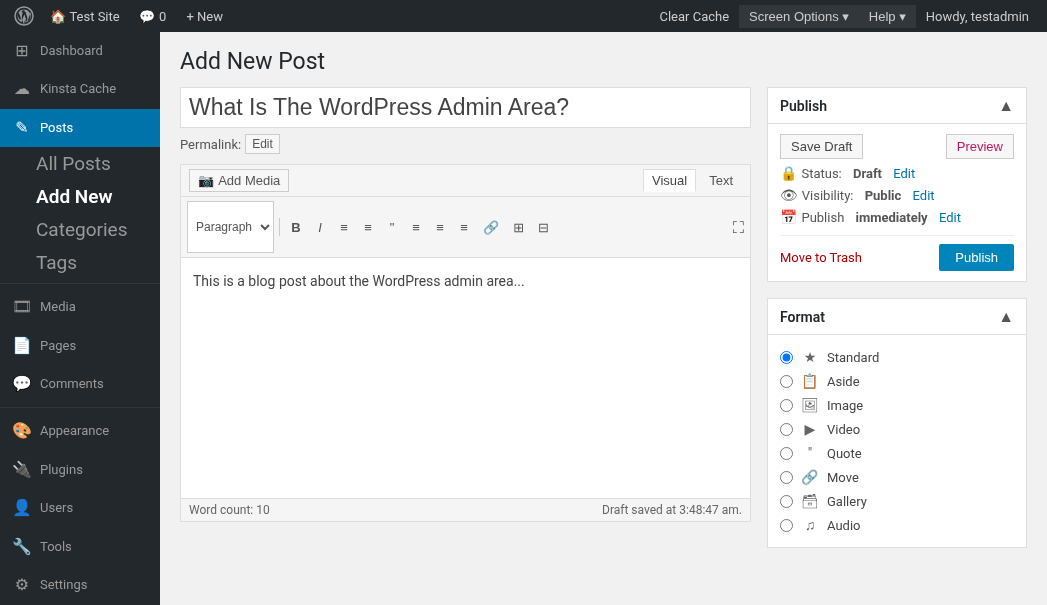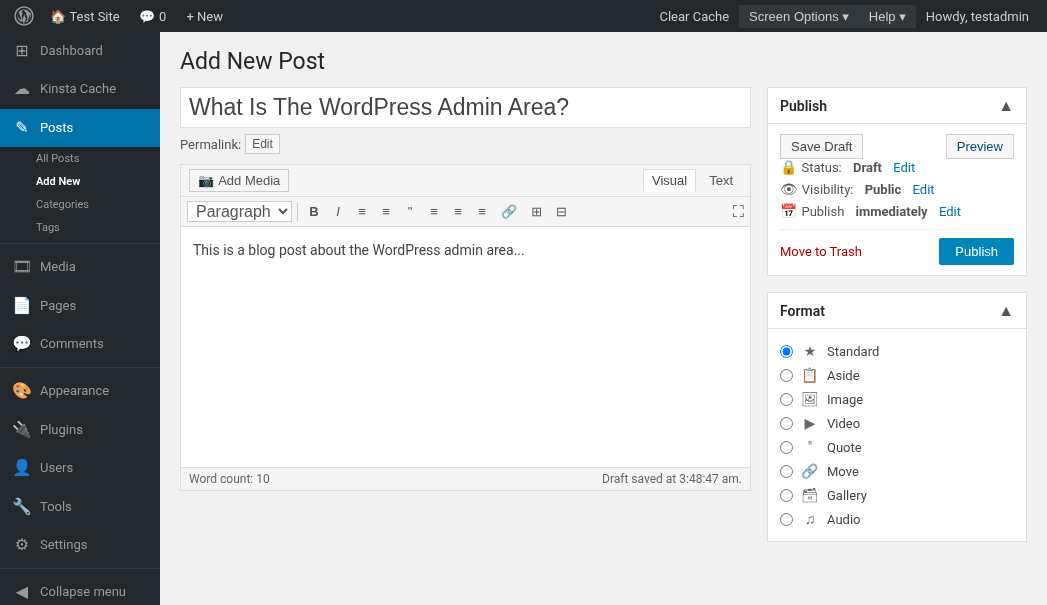--- a/index.html
+++ b/index.html
@@ -61,21 +61,21 @@
       line-height: 1.4;
     }
     .menu-item.active { background: #0073aa; color: #fff; }
     .menu-item .menu-icon { font-size: 16px; width: 20px; text-align: center; }
     .submenu-item {
       display: flex;
       align-items: center;
       padding: 5px 12px 5px 36px;
       color: #999;
       cursor: pointer;
-      font-size: 11px;
+      font-size: 19px;
     }
     .submenu-item.active { color: #fff; font-weight: 600; }
     .menu-separator { height: 1px; background: #32373c; margin: 4px 0; }
 
     
     #main-content {
       flex: 1;
       padding: 16px 20px;
       background: #f1f1f1;
       overflow: auto;
@@ -174,22 +174,22 @@
       border: 1px solid transparent;
       padding: 2px 5px;
       cursor: pointer;
       color: #555;
       font-size: 13px;
       border-radius: 2px;
       min-width: 22px;
       text-align: center;
     }
     .paragraph-select {
-      font-size: 16px;
-      padding: 0 4px;
+      font-size: 12px;
+      padding: 17px 4px;
       border: 1px solid #ccc;
       background: #fff;
       color: #555;
       cursor: pointer;
     }
     .toolbar-separator { width: 1px; background: #ccc; height: 18px; margin: 0 3px; }
     .expand-icon {
       margin-left: auto;
       cursor: pointer;
       color: #555;
@@ -236,38 +236,38 @@
       color: #23282d;
     }
     .sidebar-box-header .toggle-icon { color: #555; cursor: pointer; font-size: 16px; }
     .sidebar-box-content { padding: 10px 12px; }
 
     
     .publish-actions-row {
       display: flex;
       justify-content: space-between;
       align-items: center;
-      margin-bottom: 0;
+      margin-bottom: 6px;
       gap: 8px;
     }
     .save-draft-btn {
       background: #f7f7f7;
       border: 1px solid #ccc;
       padding: 4px 10px;
       font-size: 13px;
       cursor: pointer;
       color: #444;
     }
     .preview-btn {
       background: #f7f7f7;
       border: 1px solid #ccc;
       padding: 4px 10px;
       font-size: 13px;
       cursor: pointer;
-      color: #0c4a6e;
+      color: #be185d;
     }
     .publish-meta { font-size: 13px; color: #555; margin-bottom: 6px; display: flex; align-items: center; gap: 4px; }
     .publish-meta-icon { font-size: 14px; }
     .publish-meta a { color: #0073aa; text-decoration: none; }
     .publish-bottom {
       display: flex;
       justify-content: space-between;
       align-items: center;
       margin-top: 10px;
       padding-top: 8px;

